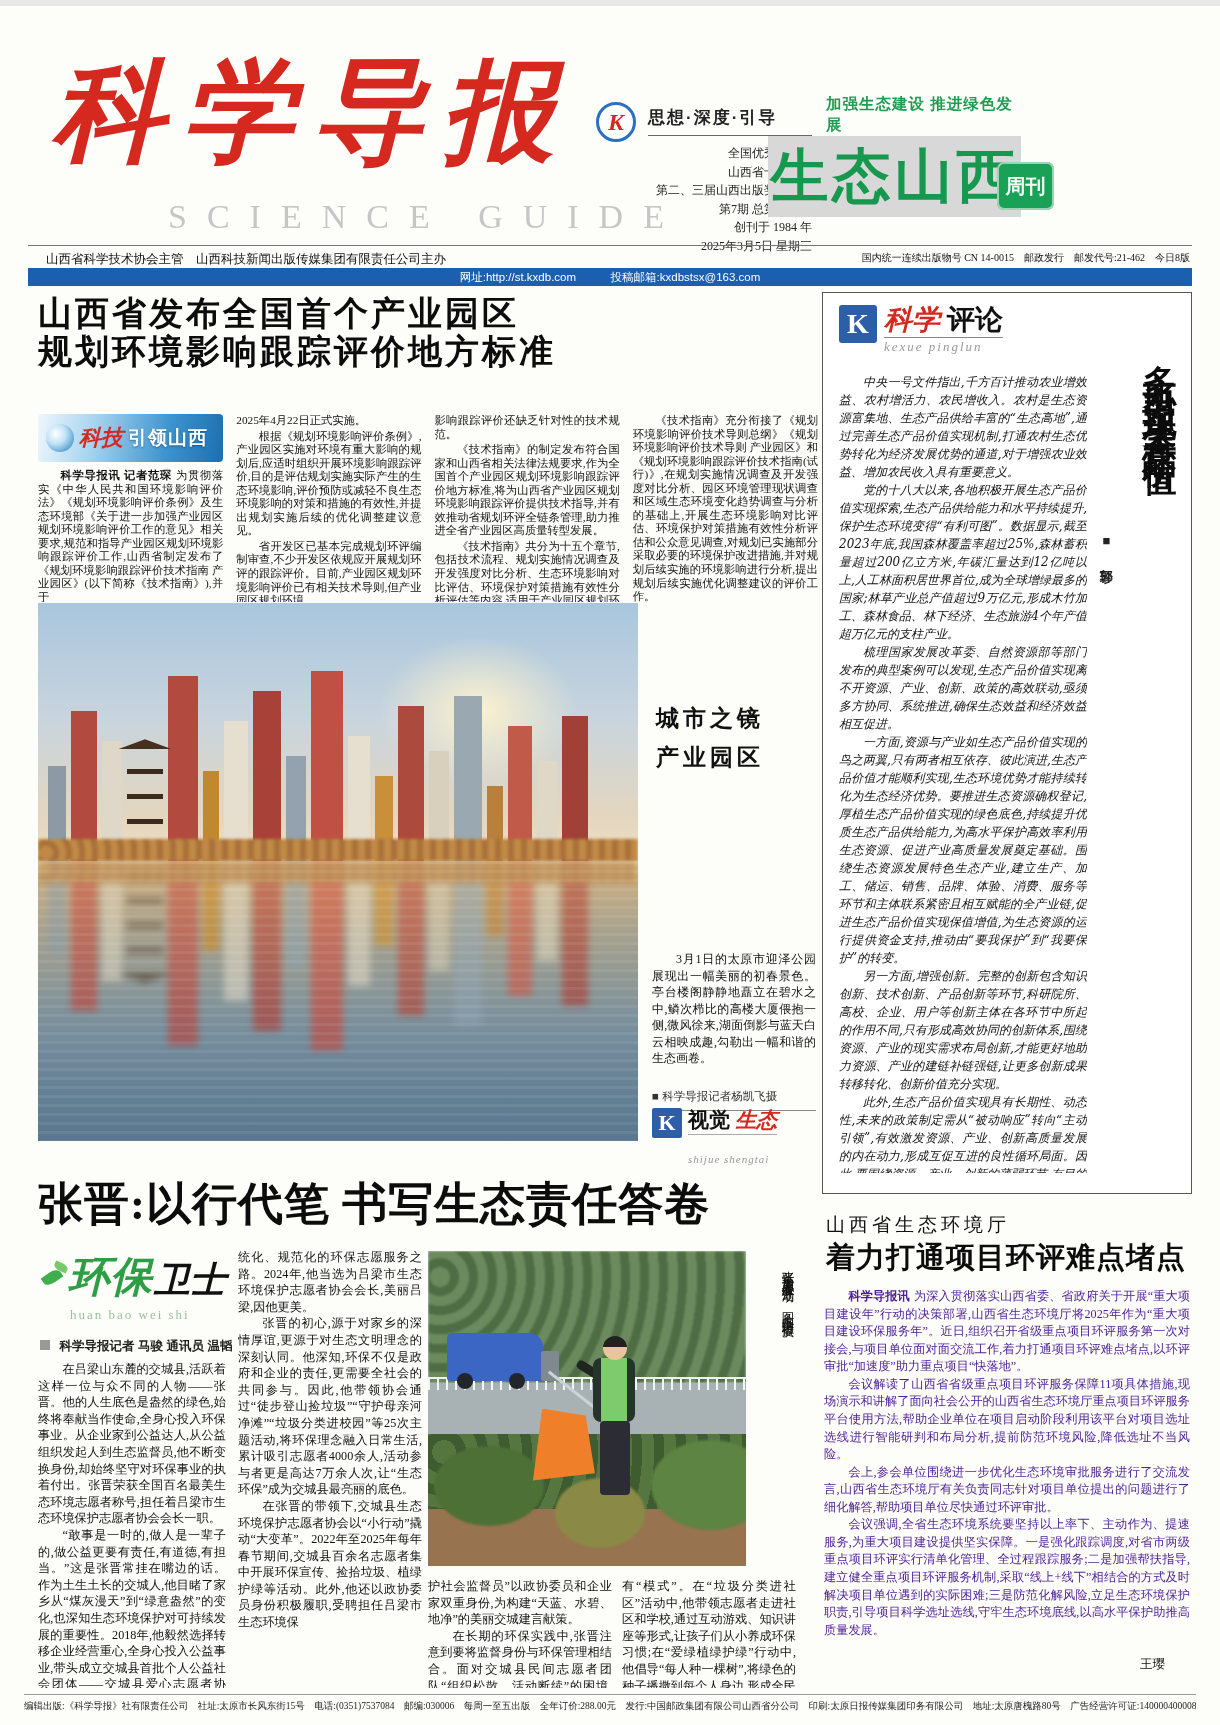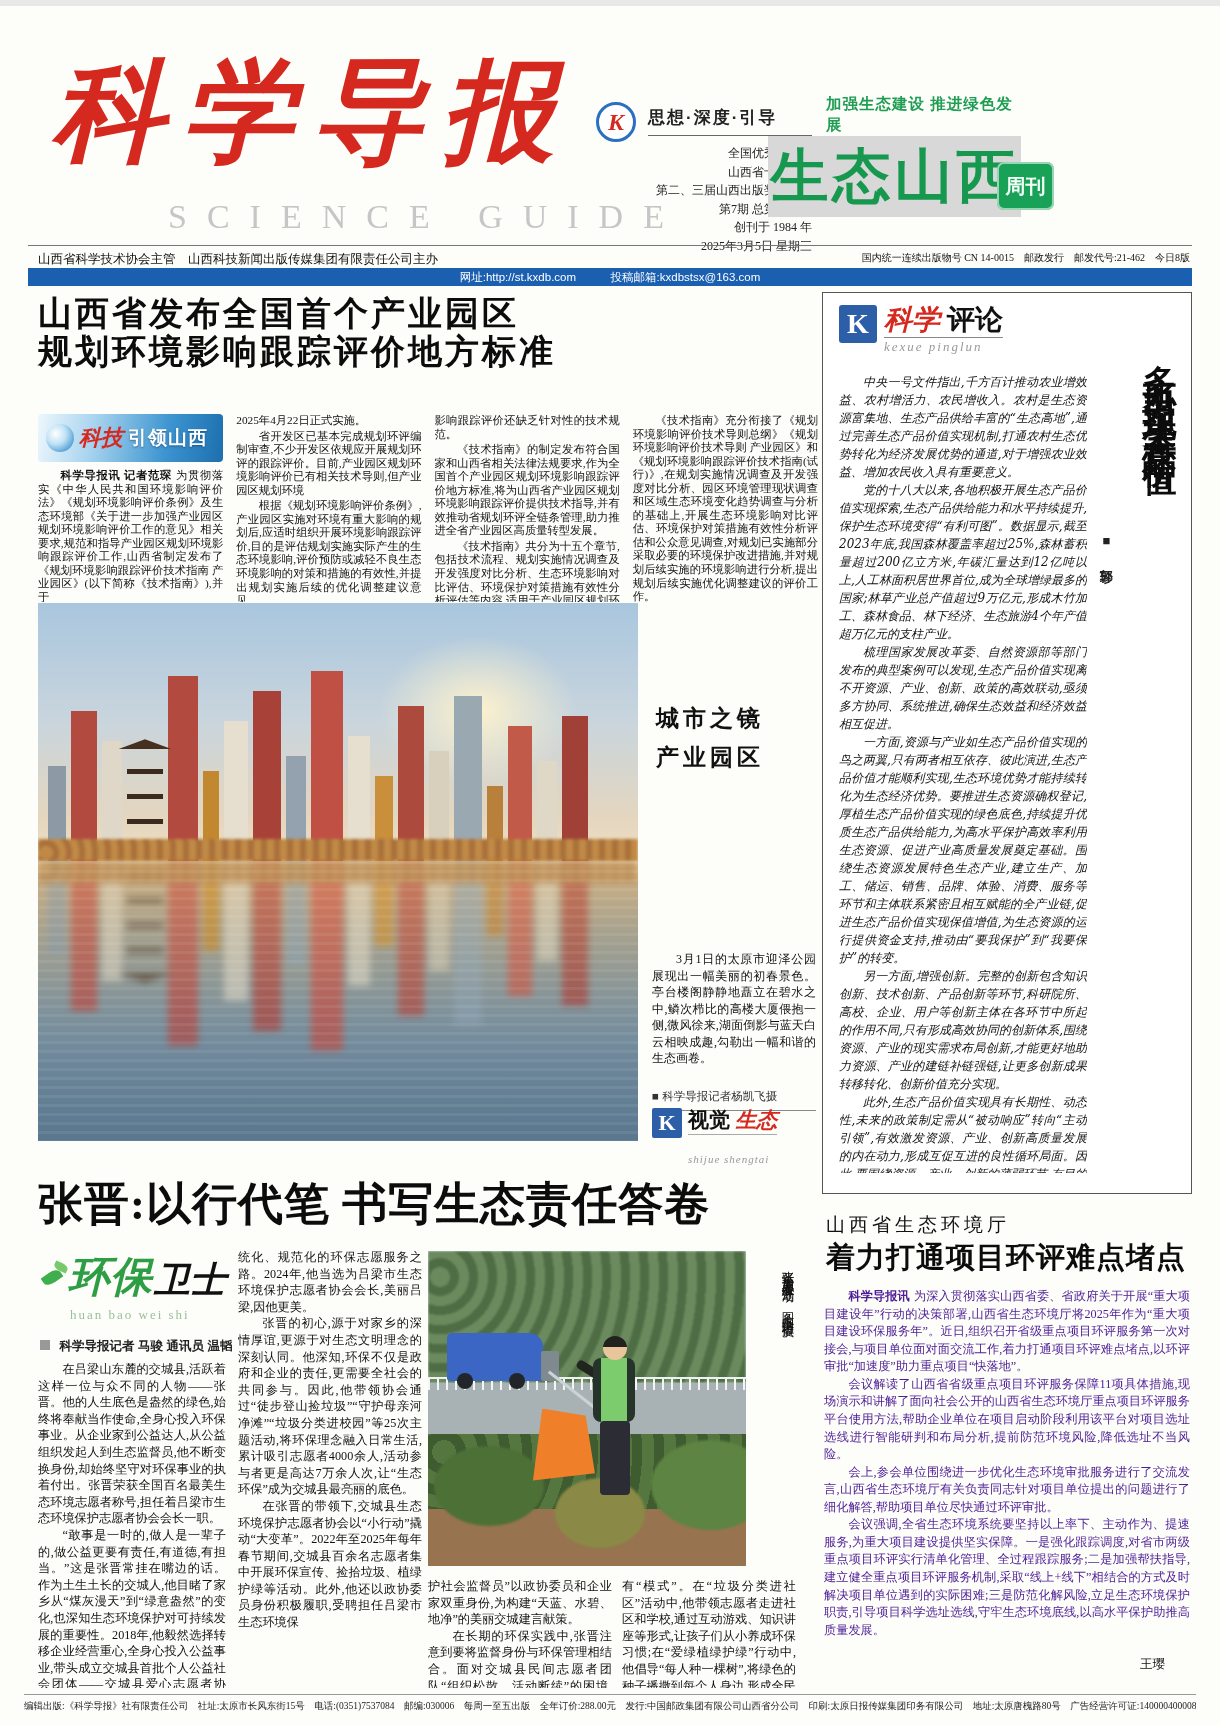--- a/index.html
+++ b/index.html
@@ -21,21 +21,21 @@
   .eco-slogan{left:826px;top:88px;width:196px;font-size:15.5px;font-weight:bold;
           color:#1f9e53;letter-spacing:1px;font-family:"Liberation Sans",sans-serif;}
   .section-box{left:768px;top:130px;width:253px;height:81px;background:#d8d8d8;
           display:flex;align-items:center;justify-content:center;}
   .section-box span{font-size:58px;font-weight:900;color:#17984f;letter-spacing:4px;
           font-family:"Liberation Sans",sans-serif;}
   .seal{left:997px;top:156px;width:57px;height:48px;background:#19a257;border-radius:7px;
         box-shadow:inset 0 0 0 2px rgba(255,255,255,.55);display:flex;align-items:center;
         justify-content:center;color:#f2fff6;font-size:20px;font-weight:bold;}
   .rule-top{left:28px;top:239px;width:1164px;border-top:1px solid #777;}
-  .org-line{left:38px;top:245px;font-size:12.5px;color:#111;}
+  .org-line{left:46px;top:245px;font-size:12.5px;color:#111;}
   .pub-line{right:30px;top:245px;font-size:10px;color:#111;}
   .blue-bar{left:28px;top:262px;width:1164px;height:18px;background:#1a5fb0;color:#fff;
         font-size:11.5px;text-align:center;line-height:18px;font-family:"Liberation Sans",sans-serif;}
 
   
   .lead-headline{left:38px;top:288px;width:786px;font-size:34px;line-height:1.13;font-weight:900;
         color:#0c0c0c;letter-spacing:3px;font-family:"Liberation Sans",sans-serif;}
   .lead-cols{left:38px;top:408px;width:780px;height:188px;display:flex;gap:13px;}
   .lead-col{flex:1;overflow:hidden;font-size:11.3px;line-height:1.2;text-align:justify;color:#111;}
   .lead-col p{margin:0 0 2px 0;text-indent:2em;}
@@ -219,22 +219,22 @@
     <div class="lead-col">
       <div class="banner">
         <span class="globe"></span>
         <span class="t1">科技</span>
         <span class="t2">引领山西</span>
       </div>
       <p><b class="lead-intro">科学导报讯 记者范琛</b><span>为贯彻落实《中华人民共和国环境影响评价法》《规划环境影响评价条例》及生态环境部《关于进一步加强产业园区规划环境影响评价工作的意见》相关要求,规范和指导产业园区规划环境影响跟踪评价工作,山西省制定发布了《规划环境影响跟踪评价技术指南 产业园区》(以下简称《技术指南》),并于</span></p>
     </div>
     <div class="lead-col">
       <p class="noindent">2025年4月22日正式实施。</p>
+      <p>根据《规划环境影响评价条例》,产业园区实施对环境有重大影响的规划后,应适时组织开展环境影响跟踪评价,目的是评估规划实施实际产生的生态环境影响,评价预防或减轻不良生态环境影响的对策和措施的有效性,并提出规划实施后续的优化调整建议意见。</p>
       <p>省开发区已基本完成规划环评编制审查,不少开发区依规应开展规划环评的跟踪评价。目前,产业园区规划环境影响评价已有相关技术导则,但产业园区规划环境</p>
-      <p>根据《规划环境影响评价条例》,产业园区实施对环境有重大影响的规划后,应适时组织开展环境影响跟踪评价,目的是评估规划实施实际产生的生态环境影响,评价预防或减轻不良生态环境影响的对策和措施的有效性,并提出规划实施后续的优化调整建议意见。</p>
     </div>
     <div class="lead-col">
       <p class="noindent">影响跟踪评价还缺乏针对性的技术规范。</p>
       <p>《技术指南》的制定发布符合国家和山西省相关法律法规要求,作为全国首个产业园区规划环境影响跟踪评价地方标准,将为山西省产业园区规划环境影响跟踪评价提供技术指导,并有效推动省规划环评全链条管理,助力推进全省产业园区高质量转型发展。</p>
       <p>《技术指南》共分为十五个章节,包括技术流程、规划实施情况调查及开发强度对比分析、生态环境影响对比评估、环境保护对策措施有效性分析评估等内容,适用于产业园区规划环境影响跟踪评价工作。</p>
     </div>
     <div class="lead-col">
       <p>《技术指南》充分衔接了《规划环境影响评价技术导则总纲》《规划环境影响评价技术导则 产业园区》和《规划环境影响跟踪评价技术指南(试行)》,在规划实施情况调查及开发强度对比分析、园区环境管理现状调查和区域生态环境变化趋势调查与分析的基础上,开展生态环境影响对比评估、环境保护对策措施有效性分析评估和公众意见调查,对规划已实施部分采取必要的环境保护改进措施,并对规划后续实施的环境影响进行分析,提出规划后续实施优化调整建议的评价工作。</p>
     </div>
   </div>

